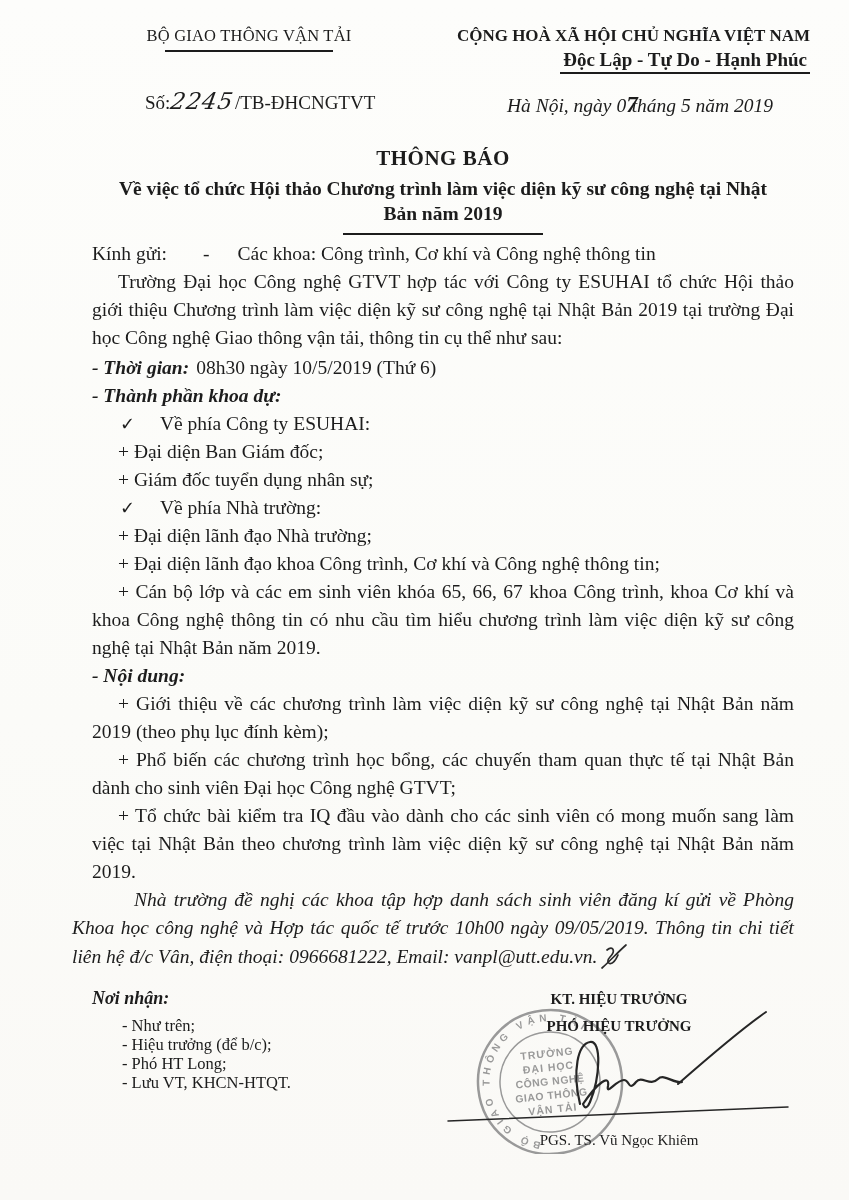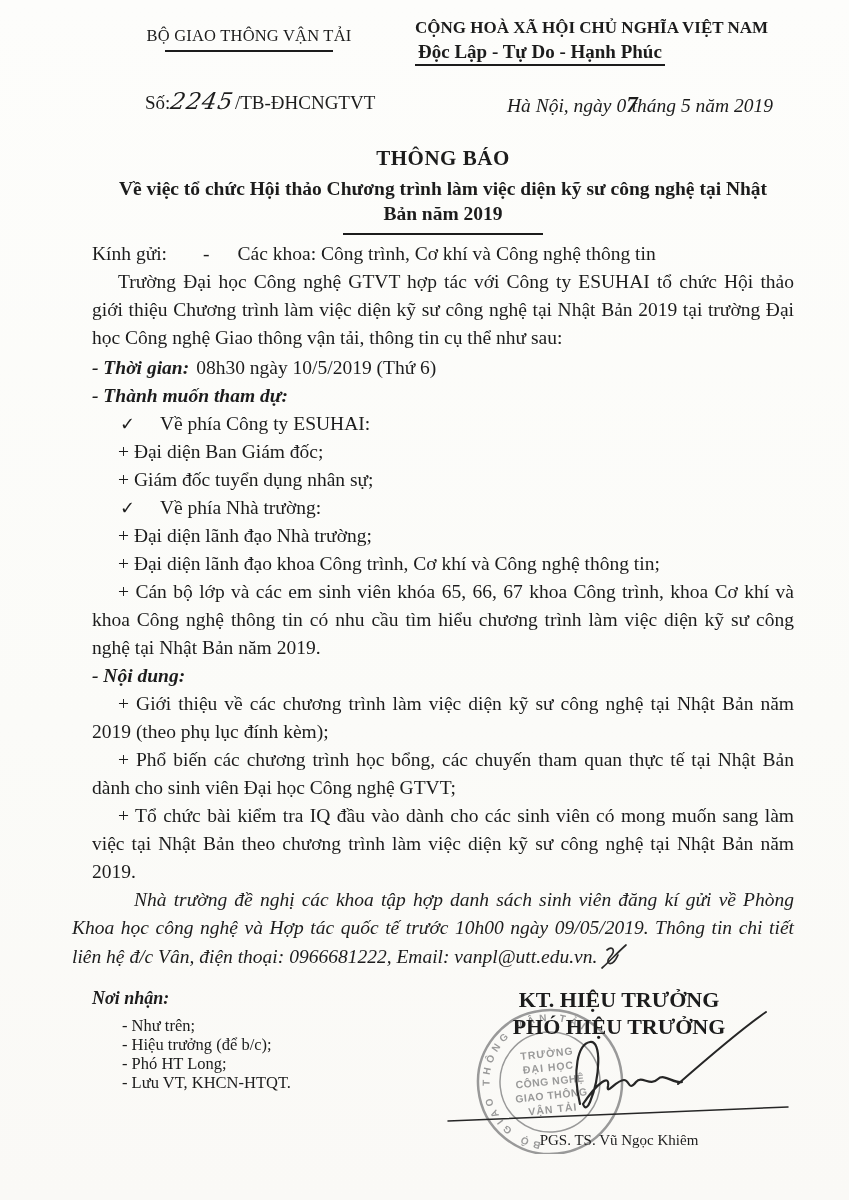--- a/index.html
+++ b/index.html
@@ -6,21 +6,21 @@
   .page{
     position:relative; width:849px; height:1200px; margin:0 auto;
     background:linear-gradient(180deg,#fdfdfb 0%,#fbfbf8 60%,#faf9f6 100%);
     font-family:"Liberation Serif", serif; color:#1c1c1c; overflow:hidden;
   }
   
   .hdr-left{position:absolute; top:26px; left:78px; width:342px; text-align:center;}
   .hl1{font-size:16.5px; letter-spacing:.2px; white-space:nowrap;}
   .hl2{font-size:17px; font-weight:bold; margin-top:3px; white-space:nowrap;}
   .hl-rule{width:168px; height:2px; background:#1c1c1c; margin:4px auto 0;}
-  .hdr-right{position:absolute; top:18px; left:415px; width:395px; text-align:left;}
+  .hdr-right{position:absolute; top:26px; left:415px; width:395px; text-align:right;}
   .hr1{font-size:17px; font-weight:bold; white-space:nowrap;}
   .hr2{font-size:19px; font-weight:bold; display:inline-block; border-bottom:2px solid #1c1c1c; padding:0 3px 1px; margin-top:3px; white-space:nowrap;}
   .doc-no{position:absolute; top:88px; left:145px; font-size:19px; white-space:nowrap;}
   .hand-num{font-family:"DejaVu Serif", serif; font-style:italic; font-size:23px; display:inline-block; transform:skewX(-10deg); letter-spacing:1px; margin:0 1px;}
   .place-date{position:absolute; top:92px; left:470px; width:340px; text-align:center; font-style:italic; font-size:19.5px; white-space:nowrap;}
   .hand-day{font-weight:bold; font-size:23px; margin-right:-5px; letter-spacing:-1px;}
   
   .title-block{position:absolute; top:146px; left:92px; width:702px; text-align:center;}
   .title-main{font-size:21px; font-weight:bold; letter-spacing:.5px;}
   .title-sub{font-size:19.5px; font-weight:bold; line-height:25px; margin:5px auto 0; width:680px;}
@@ -37,21 +37,21 @@
   .check-line{padding-left:28px;}
   .check-mark{display:inline-block; width:40px; font-family:"DejaVu Sans", sans-serif; font-size:18px;}
   .plus-par{margin:0; text-align:justify; text-indent:26px;}
   .closing{font-style:italic; text-align:justify; text-indent:62px; margin:0 0 0 -20px; width:722px;}
   .paraph{display:inline-block; vertical-align:-9px; margin-left:2px;}
   
   .noi-nhan{position:absolute; top:988px; left:92px;}
   .nn-title{font-weight:bold; font-style:italic; font-size:18px;}
   .nn-list{font-size:16.5px; line-height:19px; margin:7px 0 0 30px;}
   .sign{position:absolute; top:986px; left:428px; width:382px; text-align:center;}
-  .sg-h{font-weight:bold; font-size:22px; line-height:27px; position:relative; z-index:2;}
+  .sg-h{font-weight:bold; font-size:15px; line-height:27px; position:relative; z-index:2;}
   .sig-area{position:relative; height:150px; margin-top:-36px; z-index:1;}
   .sig-area svg{position:absolute; left:0; top:0;}
   .sg-name{font-weight:normal; font-size:15px; margin-top:-22px; position:relative; z-index:2;}
   .stamp-txt{font-family:"Liberation Sans", sans-serif; font-weight:bold; fill:#8f8f8f;}
 </style>
 </head>
 <body>
 
 <div class="page">
 
@@ -75,21 +75,21 @@
     <div class="title-rule"></div>
   </div>
 
   <div class="body-block">
     <p class="line kinh-gui"><span>Kính gửi:</span><span class="kg-dash">-</span><span>Các khoa: Công trình, Cơ khí và Công nghệ thông tin</span></p>
 
     <p class="intro">Trường Đại học Công nghệ GTVT hợp tác với Công ty ESUHAI tổ chức Hội thảo giới thiệu Chương trình làm việc diện kỹ sư công nghệ tại Nhật Bản 2019 tại trường Đại học Công nghệ Giao thông vận tải, thông tin cụ thể như sau:</p>
 
     <div class="items">
       <p class="line"><span class="lbl">- Thời gian:</span><span class="after-lbl">08h30 ngày 10/5/2019 (Thứ 6)</span></p>
-      <p class="line"><span class="lbl">- Thành muốn tham dự:</span></p>
+      <p class="line"><span class="lbl">- Thành phần khoa dự:</span></p>
 
       <p class="line check-line"><span class="check-mark">✓</span><span>Về phía Công ty ESUHAI:</span></p>
       <p class="line plus-par"><span>+</span> <span>Đại diện Ban Giám đốc;</span></p>
       <p class="line plus-par"><span>+</span> <span>Giám đốc tuyển dụng nhân sự;</span></p>
       <p class="line check-line"><span class="check-mark">✓</span><span>Về phía Nhà trường:</span></p>
       <p class="line plus-par"><span>+</span> <span>Đại diện lãnh đạo Nhà trường;</span></p>
       <p class="line plus-par"><span>+</span> <span>Đại diện lãnh đạo khoa Công trình, Cơ khí và Công nghệ thông tin;</span></p>
       <p class="line plus-par"><span>+</span> <span>Cán bộ lớp và các em sinh viên khóa 65, 66, 67 khoa Công trình, khoa Cơ khí và khoa Công nghệ thông tin có nhu cầu tìm hiểu chương trình làm việc diện kỹ sư công nghệ tại Nhật Bản năm 2019.</span></p>
 
       <p class="line"><span class="lbl">- Nội dung:</span></p>

